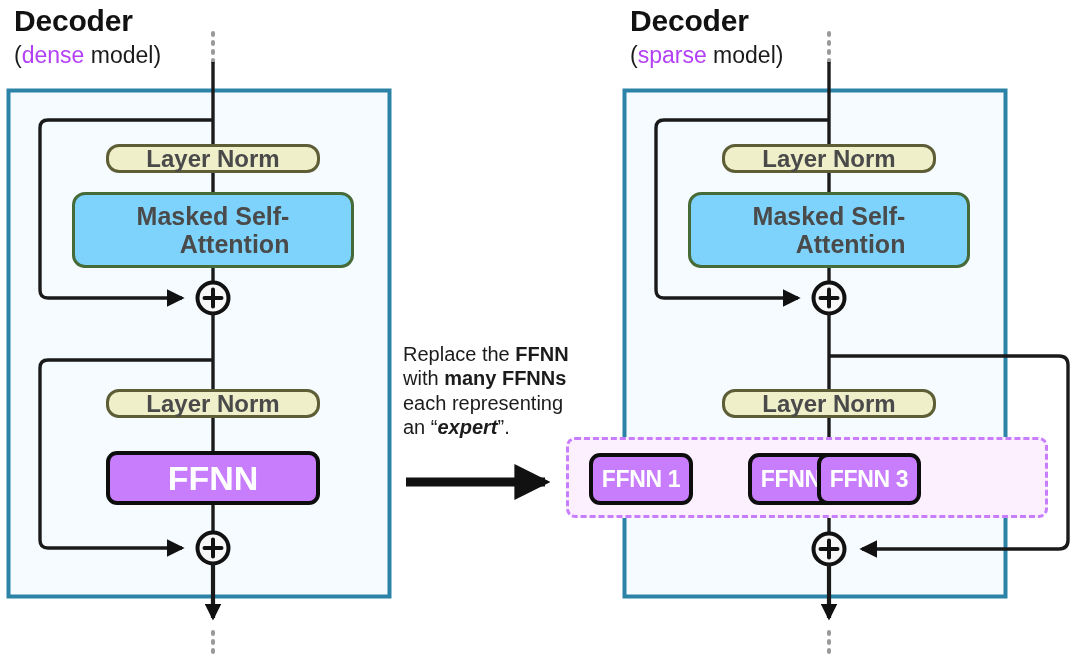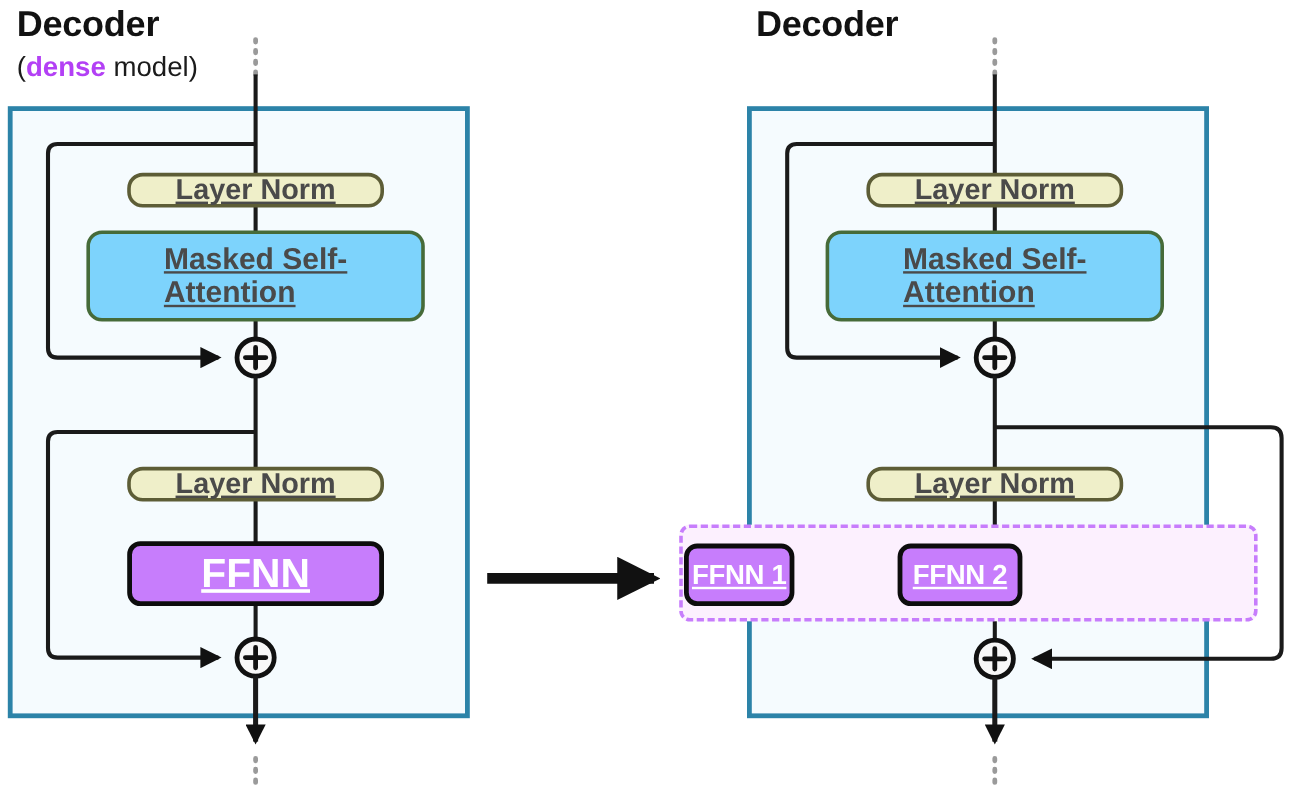--- a/index.html
+++ b/index.html
@@ -5,25 +5,25 @@
   html,body{margin:0;padding:0;background:#ffffff;}
   body{width:1080px;height:661px;overflow:hidden;
        font-family:"Liberation Sans","DejaVu Sans",sans-serif;}
   #stage{position:relative;width:1080px;height:661px;}
   svg.layer{position:absolute;left:0;top:0;width:1080px;height:661px;}
   .abs{position:absolute;}
 
   
   .title-main{font-size:30px;font-weight:bold;color:#121212;letter-spacing:-0.2px;line-height:1.0;}
   .title-sub{font-size:23px;color:#1b1b1b;line-height:1.0;white-space:nowrap;}
-  .accent{color:#b340f5;font-weight:bold;}
+  .accent{color:#b340f5;font-weight:normal;}
 
   
   .node{position:absolute;box-sizing:border-box;display:flex;align-items:center;
-        justify-content:center;text-align:left;font-weight:bold;color:#4a4a4a;text-decoration:underline;}
+        justify-content:center;text-align:right;font-weight:bold;color:#4a4a4a;}
   .ln{background:#efefc9;border:3px solid #5d5d36;border-radius:13px;font-size:24px;}
   .attn{background:#7dd3fc;border:3px solid #466b39;border-radius:13px;font-size:25px;line-height:1.14;}
   .ffnn{background:#c77dfc;border:4px solid #0d0d0d;border-radius:11px;color:#ffffff;font-size:34px;}
   .expert{background:#c77dfc;border:4px solid #0d0d0d;border-radius:11px;color:#ffffff;
           font-size:23px;letter-spacing:-0.3px;}
   .experts-wrap{position:absolute;box-sizing:border-box;background:#fcf0fe;
         border:3px dashed #c77dfc;border-radius:9px;}
 
   
   .caption{position:absolute;font-size:20px;color:#1c1c1c;line-height:1.22;}
@@ -112,32 +112,40 @@
     <div>
       <div>Masked Self-</div>
       <div>Attention</div>
     </div>
   </div>
 
   <div class="node ln" style="left:106px;top:389px;width:214px;height:29px;">Layer Norm</div>
 
   <div class="node ffnn" style="left:106px;top:451px;width:214px;height:54px;">FFNN</div>
 
+  <div class="caption" style="left:403px;top:342px;width:215px;">
+    <div><span>Replace the </span><b>FFNN</b></div>
+    <div><span>with </span><b>many FFNNs</b></div>
+    <div>each representing</div>
+    <div><span>an “</span><i>expert</i><span>”.</span></div>
+  </div>
 
   <div class="abs title-main" style="left:630px;top:6px;">Decoder</div>
+  <div class="abs title-sub" style="left:630px;top:44px;"><span>(</span><span class="accent">sparse</span><span> model)</span></div>
 
   <div class="node ln" style="left:722px;top:144px;width:214px;height:29px;">Layer Norm</div>
 
   <div class="node attn" style="left:688px;top:192px;width:282px;height:76px;">
     <div>
       <div>Masked Self-</div>
       <div>Attention</div>
     </div>
   </div>
 
   <div class="node ln" style="left:722px;top:389px;width:214px;height:29px;">Layer Norm</div>
 
   <div class="experts-wrap" style="left:566px;top:437px;width:482px;height:81px;">
-    <div class="node expert" style="left:1px;top:13px;width:92px;height:52px;">FFNN 1</div>
+    <div class="node expert" style="left:20px;top:13px;width:104px;height:52px;">FFNN 1</div>
     <div class="node expert" style="left:131px;top:13px;width:104px;height:52px;margin-left:48px;">FFNN 2</div>
+    <div class="node expert" style="left:248px;top:13px;width:104px;height:52px;">FFNN 3</div>
   </div>
 
 </div>
 
 </body></html>

